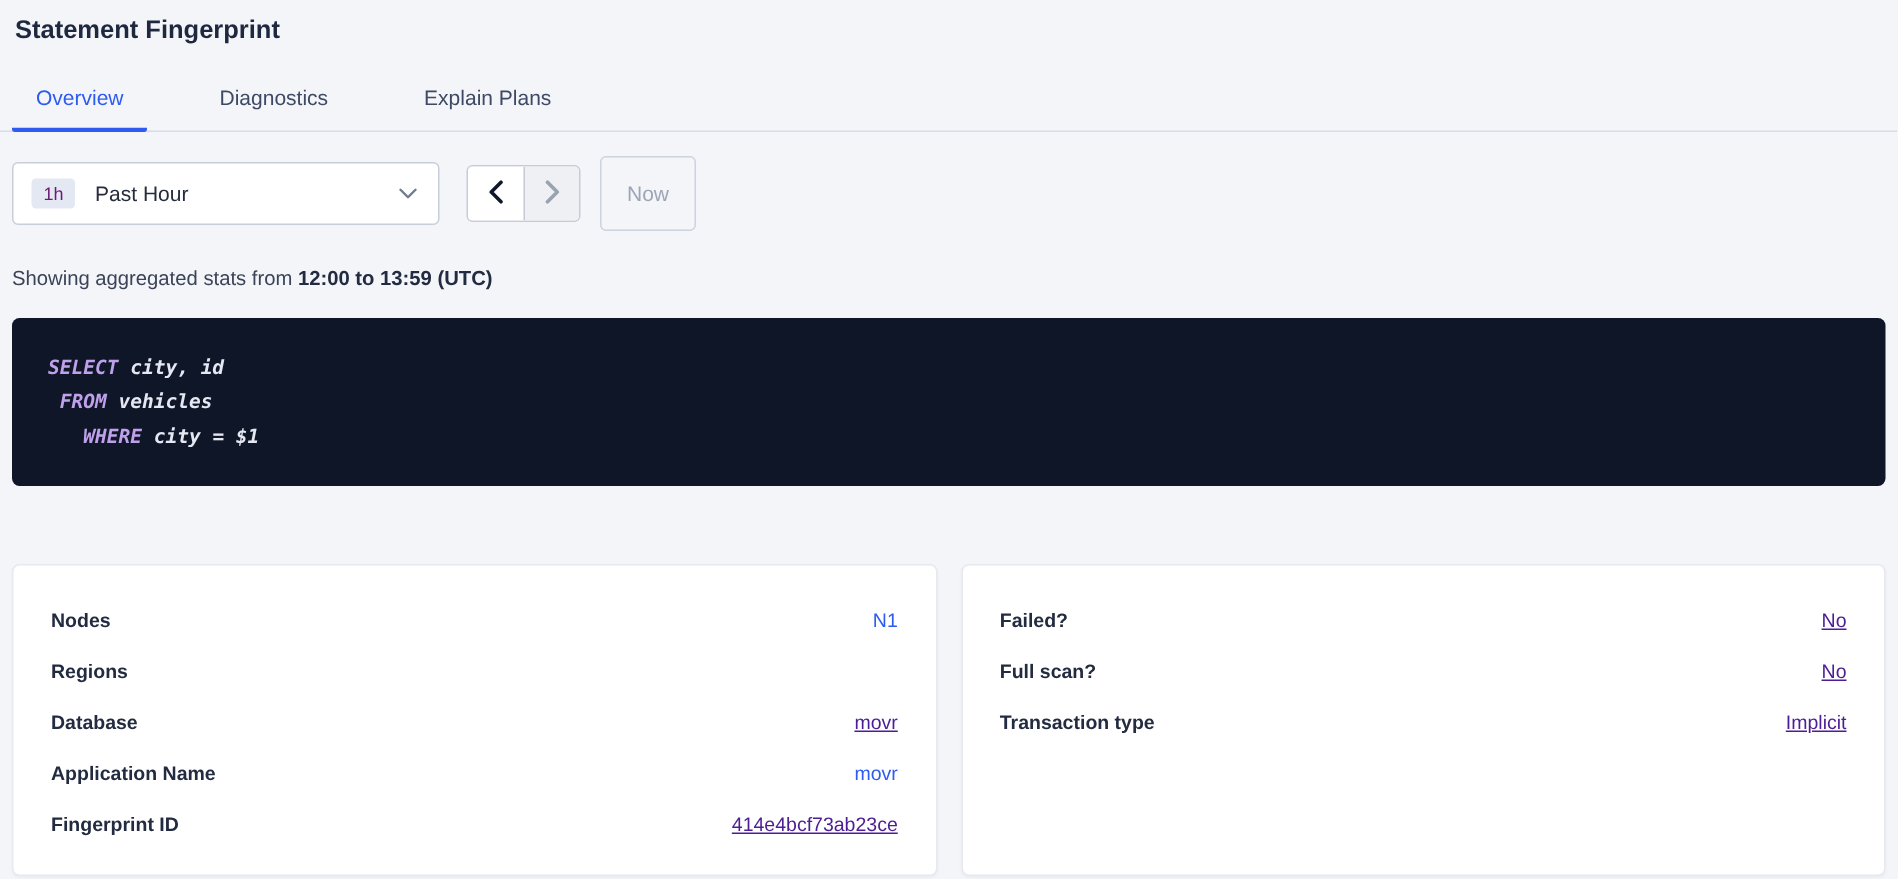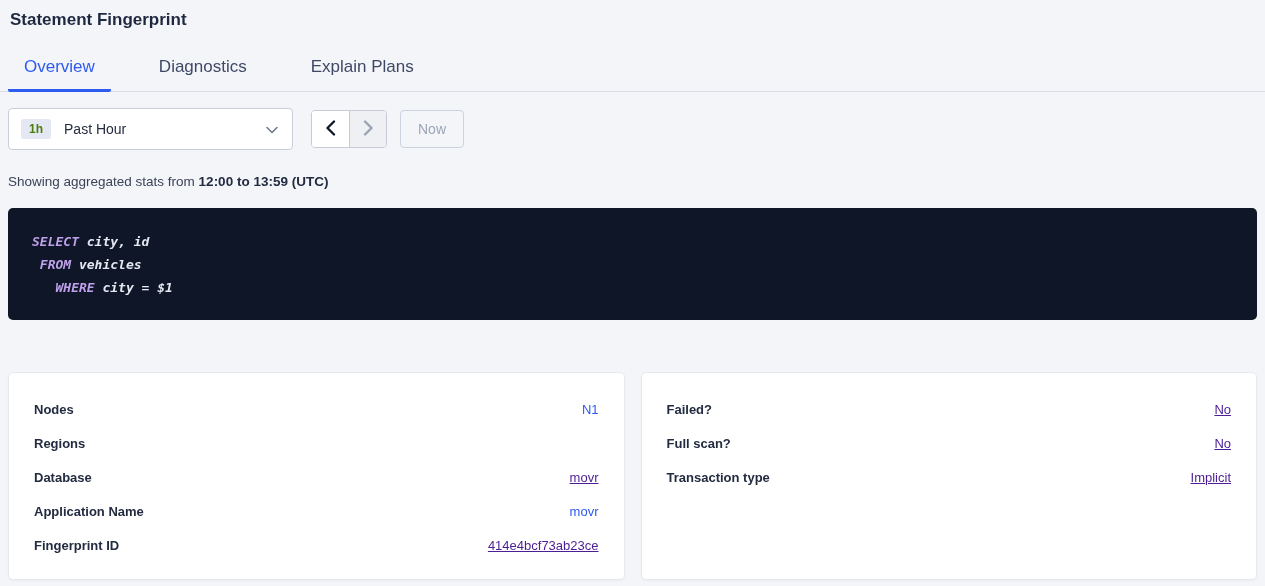--- a/index.html
+++ b/index.html
@@ -21,21 +21,21 @@
   
   .tabs {
     margin-top: 27px;
     padding-left: 8px;
     border-bottom: 1px solid #d9dce6;
     display: flex;
   }
   .tab {
     padding: 0 16px 12px 16px;
     margin-right: 32px;
-    font-size: 17px;
+    font-size: 14px;
     color: #3e4966;
     cursor: pointer;
     border-bottom: 3px solid transparent;
     margin-bottom: -1px;
   }
   .tab.active {
     color: #2e5bf0;
     border-bottom-color: #2e5bf0;
     border-bottom-left-radius: 2px;
     border-bottom-right-radius: 2px;
@@ -53,23 +53,23 @@
     background: #ffffff;
     border: 1px solid #c9cedb;
     border-radius: 4px;
     display: flex;
     align-items: center;
     padding: 0 14px 0 12px;
     cursor: pointer;
   }
   .time-badge {
     background: #e3e8f2;
-    color: #4d7c0f;
+    color: #701a75;
     font-size: 12px;
-    font-weight: 700;
+    font-weight: 400;
     padding: 4px 8px;
     border-radius: 3px;
     margin-right: 13px;
     line-height: 1;
   }
   .time-label { flex: 1; font-size: 14px; color: #242c3e; }
   .chev-down { width: 12px; height: 8px; }
 
   .arrow-group {
     display: flex;
@@ -90,21 +90,21 @@
     background: #ffffff;
     border: none;
   }
   .arrow-btn.disabled {
     background: #eef0f4;
     border-left: 1px solid #c6cbd7;
     cursor: default;
   }
   .now-btn {
     margin-left: 13px;
-    height: 38px;
+    height: 50px;
     padding: 0 17px;
     border: 1px solid #ccd2de;
     border-radius: 4px;
     background: transparent;
     color: #9da6b6;
     font-size: 14px;
     font-family: "Liberation Sans", sans-serif;
     cursor: default;
   }
 

